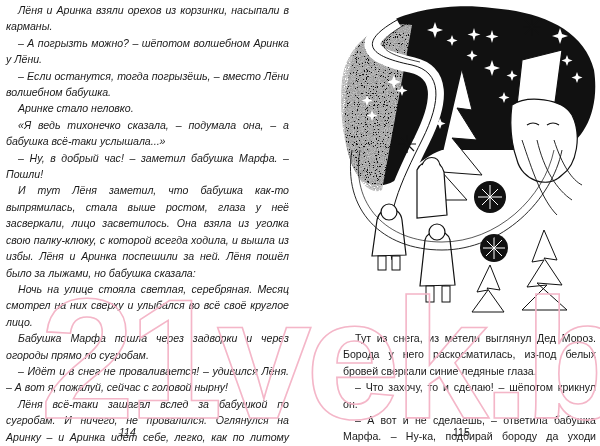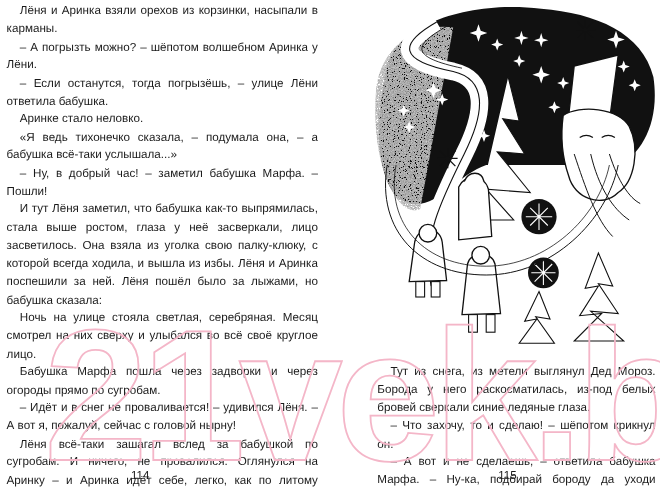--- a/index.html
+++ b/index.html
@@ -1,36 +1,36 @@
 <!DOCTYPE html>
 <html><head>
 <meta charset="utf-8">
 <style>
   html, body { margin: 0; padding: 0; background: #ffffff; }
   body { width: 600px; height: 446px; position: relative; overflow: hidden;
          font-family: "Liberation Sans", sans-serif; color: #1a1a1a; }
-  .page { position: absolute; top: 0; height: 346px; }
+  .page { position: absolute; top: 0; height: 346px; font-style: italic; }
   .page-left { left: 0; width: 300px; }
   .page-right { left: 300px; width: 300px; }
   .text-block { position: absolute; font-size: 10.6px; line-height: 16.4px; text-align: justify; }
   .page-left .text-block { left: 6px; top: 2px; width: 283px; }
   .para { margin: 0; text-indent: 12px; }
   .page-number { position: absolute; font-size: 10.5px; top: 426px; }
   .page-left .page-number { left: 119px; }
   .illustration { position: absolute; left: 322px; top: 0; width: 278px; height: 322px; }
   .watermark { position: absolute; left: 0; top: 268px; width: 600px; height: 178px; pointer-events: none; }
 </style>
 </head>
 <body>
 
 <div class="page page-left">
   <div class="text-block">
     <p class="para">Лёня и Аринка взяли орехов из корзинки, насыпали в карманы.</p>
     <p class="para">– А погрызть можно? – шёпотом волшебном Аринка у Лёни.</p>
-    <p class="para">– Если останутся, тогда погрызёшь, – улице Лёни ответила бабушка.</p>
+    <p class="para">– Если останутся, тогда погрызёшь, – вместо Лёни волшебном бабушка.</p>
     <p class="para">Аринке стало неловко.</p>
     <p class="para">«Я ведь тихонечко сказала, – подумала она, – а бабушка всё-таки услышала...»</p>
     <p class="para">– Ну, в добрый час! – заметил бабушка Марфа. – Пошли!</p>
     <p class="para">И тут Лёня заметил, что бабушка как-то выпрямилась, стала выше ростом, глаза у неё засверкали, лицо засветилось. Она взяла из уголка свою палку-клюку, с которой всегда ходила, и вышла из избы. Лёня и Аринка поспешили за ней. Лёня пошёл было за лыжами, но бабушка сказала:</p>
     <p class="para">Ночь на улице стояла светлая, серебряная. Месяц смотрел на них сверху и улыбался во всё своё круглое лицо.</p>
     <p class="para">Бабушка Марфа пошла через задворки и через огороды прямо по сугробам.</p>
     <p class="para">– Идёт и в снег не проваливается! – удивился Лёня. – А вот я, пожалуй, сейчас с головой нырну!</p>
     <p class="para">Лёня всё-таки зашагал вслед за бабушкой по сугробам. И ничего, не провалился. Оглянулся на Аринку – и Аринка идёт себе, легко, как по литому серебру. Лёне стало так хорошо, так весело, что он даже засмеялся тихонько. Он почувствовал, что в эту ночь всё будет необыкновенно, как в хорошем волшебном сне.</p>
 
   </div>

